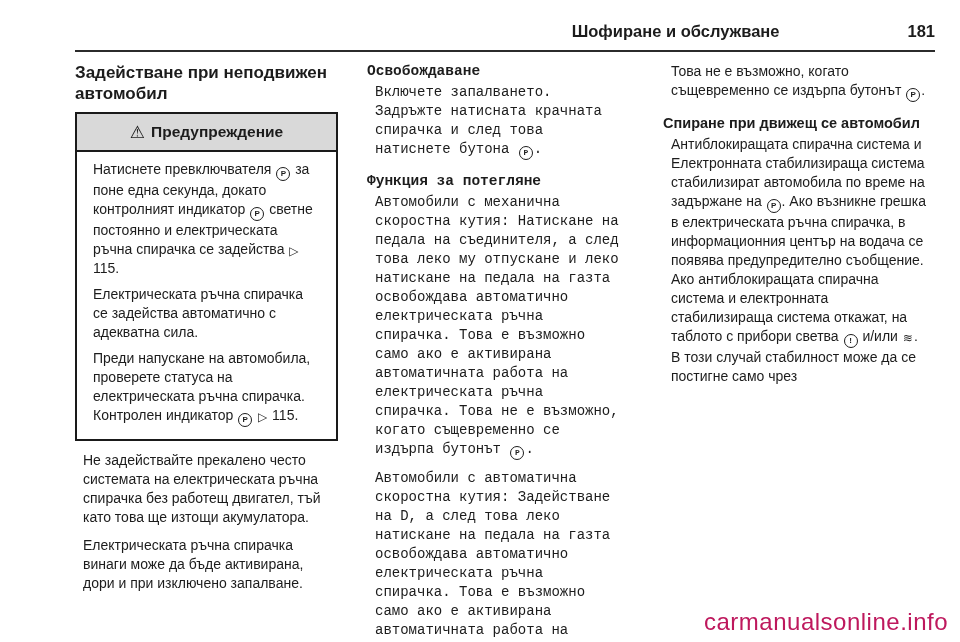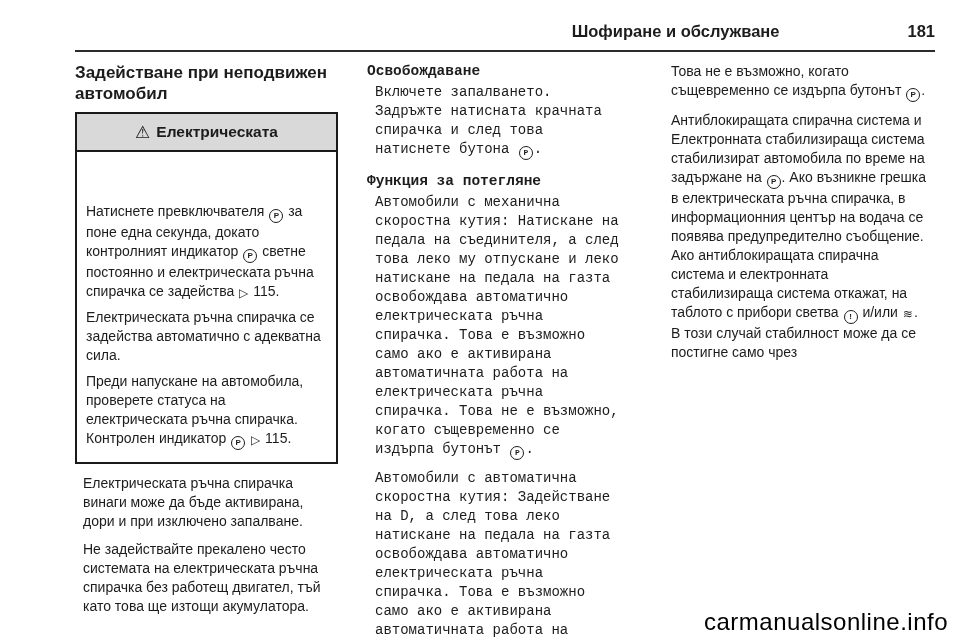--- a/index.html
+++ b/index.html
@@ -45,84 +45,85 @@
     margin:2px 0 10px;
   }
   .warning-header{
     display:flex;justify-content:center;align-items:center;gap:6px;
     background:#d9d9d9;
     border-bottom:2px solid #1a1a1a;
     font-weight:bold;font-size:15.5px;
     padding:9px 4px;
   }
   .warn-tri{font-weight:normal;font-size:17px;line-height:1;}
-  .warning-body{padding:8px 9px 5px;margin-top:42px;}
+  .warning-body{padding:8px 16px 5px;}
   .warning-body .body-para{margin:0 0 7px;}
   
   .sym{display:inline-block;vertical-align:-1px;line-height:1;}
   .sym-circle{
     display:inline-flex;align-items:center;justify-content:center;
     width:12px;height:12px;
     border:1.3px solid currentColor;border-radius:50%;
     font-size:8px;font-weight:bold;
     vertical-align:-2px;margin:0 1px;
   }
   .sym-plain{font-size:12px;margin:0 1px;}
   
   .watermark{
     position:absolute;right:12px;bottom:6px;
-    font-size:24px;color:#000000;letter-spacing:0.5px;
+    font-size:24px;color:#be185d;letter-spacing:0.5px;
   }
 </style>
 </head>
 <body>
 
 <div class="page">
 
   <div class="header-row">
     <span>Шофиране и обслужване</span>
     <span class="page-num">181</span>
   </div>
   <div class="header-rule"></div>
 
   <div class="columns">
 
     <section class="col col-left">
       <h2 class="section-heading">Задействане при неподвижен автомобил</h2>
       <div class="warning-box">
         <div class="warning-header">
           <span class="warn-tri">⚠</span>
-          <span>Електрическата</span>
+          <span>Предупреждение</span>
         </div>
         <div class="warning-body">
             <p class="body-para">Натиснете превключвателя <span class="sym sym-circle">P</span> за поне една секунда, докато контролният индикатор <span class="sym sym-circle">P</span> светне постоянно и електрическата ръчна спирачка се задейства <span class="sym sym-plain">▷</span> 115.</p>
             <p class="body-para">Електрическата ръчна спирачка се задейства автоматично с адекватна сила.</p>
             <p class="body-para">Преди напускане на автомобила, проверете статуса на електрическата ръчна спирачка. Контролен индикатор <span class="sym sym-circle">P</span> <span class="sym sym-plain">▷</span> 115.</p>
           </div>
       </div>
       <div>
+          <p class="body-para">Не задействайте прекалено често системата на електрическата ръчна спирачка без работещ двигател, тъй като това ще изтощи акумулатора.</p>
           <p class="body-para">Електрическата ръчна спирачка винаги може да бъде активирана, дори и при изключено запалване.</p>
-          <p class="body-para">Не задействайте прекалено често системата на електрическата ръчна спирачка без работещ двигател, тъй като това ще изтощи акумулатора.</p>
         </div>
     </section>
 
     <div class="vrule"></div>
 
     <section class="col col-mid">
         <h3 class="sub-heading">Освобождаване</h3>
         <p class="body-para">Включете запалването. Задръжте натисната крачната спирачка и след това натиснете бутона <span class="sym sym-circle">P</span>.</p>
         <h3 class="sub-heading">Функция за потегляне</h3>
         <p class="body-para">Автомобили с механична скоростна кутия: Натискане на педала на съединителя, а след това леко му отпускане и леко натискане на педала на газта освобождава автоматично електрическата ръчна спирачка. Това е възможно само ако е активирана автоматичната работа на електрическата ръчна спирачка. Това не е възможно, когато същевременно се издърпа бутонът <span class="sym sym-circle">P</span>.</p>
         <p class="body-para">Автомобили с автоматична скоростна кутия: Задействане на D, а след това леко натискане на педала на газта освобождава автоматично електрическата ръчна спирачка. Това е възможно само ако е активирана автоматичната работа на електрическата ръчна спирачка.</p>
       </section>
 
     <div class="vrule"></div>
 
     <section class="col col-right">
         <p class="body-para">Това не е възможно, когато същевременно се издърпа бутонът <span class="sym sym-circle">P</span>.</p>
+        <h3 class="sub-heading">Спиране при движещ се автомобил</h3>
         <p class="body-para">Антиблокиращата спирачна система и Електронната стабилизираща система стабилизират автомобила по време на задържане на <span class="sym sym-circle">P</span>. Ако възникне грешка в електрическата ръчна спирачка, в информационния център на водача се появява предупредително съобщение. Ако антиблокиращата спирачна система и електронната стабилизираща система откажат, на таблото с прибори светва <span class="sym sym-circle">!</span> и/или <span class="sym sym-plain">≋</span>. В този случай стабилност може да се постигне само чрез</p>
       </section>
 
   </div>
 
   <div class="watermark">carmanualsonline.info</div>
 
 </div>
 
 </body></html>

